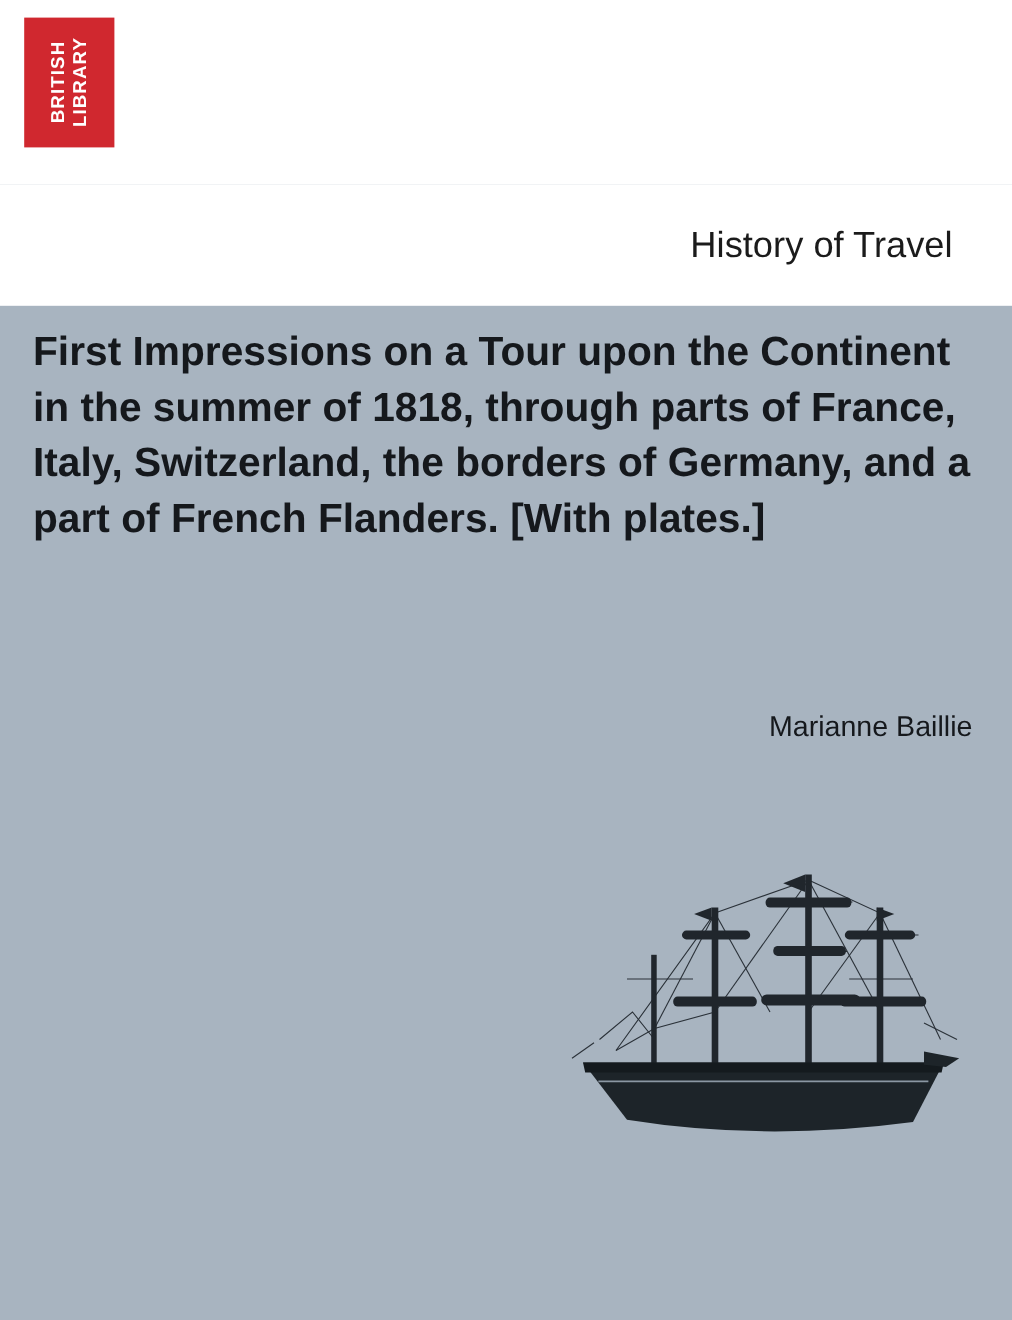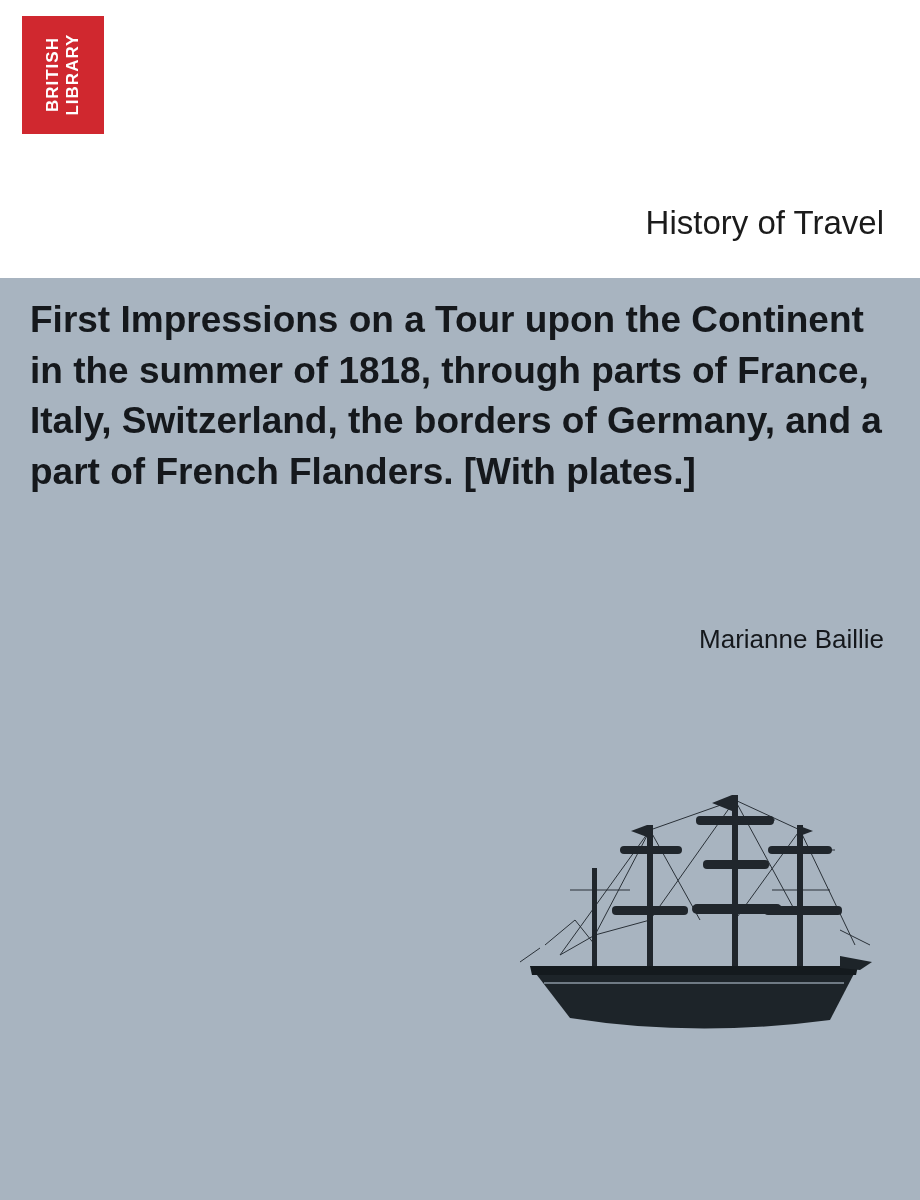--- a/index.html
+++ b/index.html
@@ -58,21 +58,21 @@
     position: absolute;
     left: 0;
     top: 168px;
     width: 920px;
     height: 110px;
     background: #ffffff;
     display: flex;
     align-items: center;
     justify-content: flex-end;
     box-sizing: border-box;
-    padding-right: 36px;
+    padding-right: 54px;
   }
   .series-title {
     font-size: 33px;
     color: #1b1b1b;
     font-weight: normal;
   }
   
   .title-block {
     position: absolute;
     left: 30px;
@@ -82,21 +82,21 @@
   .book-title {
     font-size: 37px;
     line-height: 1.37;
     color: #15181c;
     font-weight: bold;
     margin: 0;
   }
   .author {
     position: absolute;
     right: 36px;
-    top: 624px;
+    top: 645px;
     font-size: 26px;
     color: #15181c;
     text-align: right;
     width: 500px;
   }
   
   .ship-wrap {
     position: absolute;
     left: 500px;
     top: 770px;

